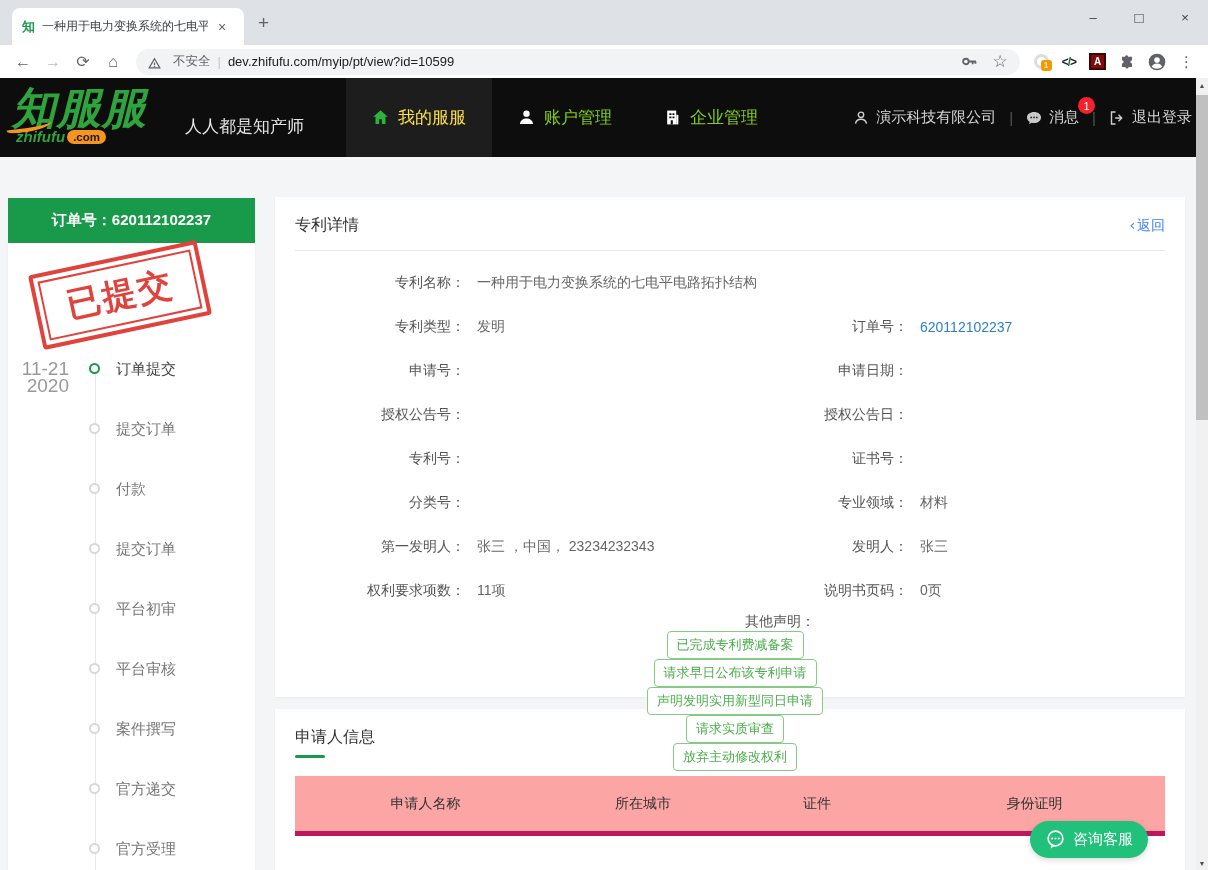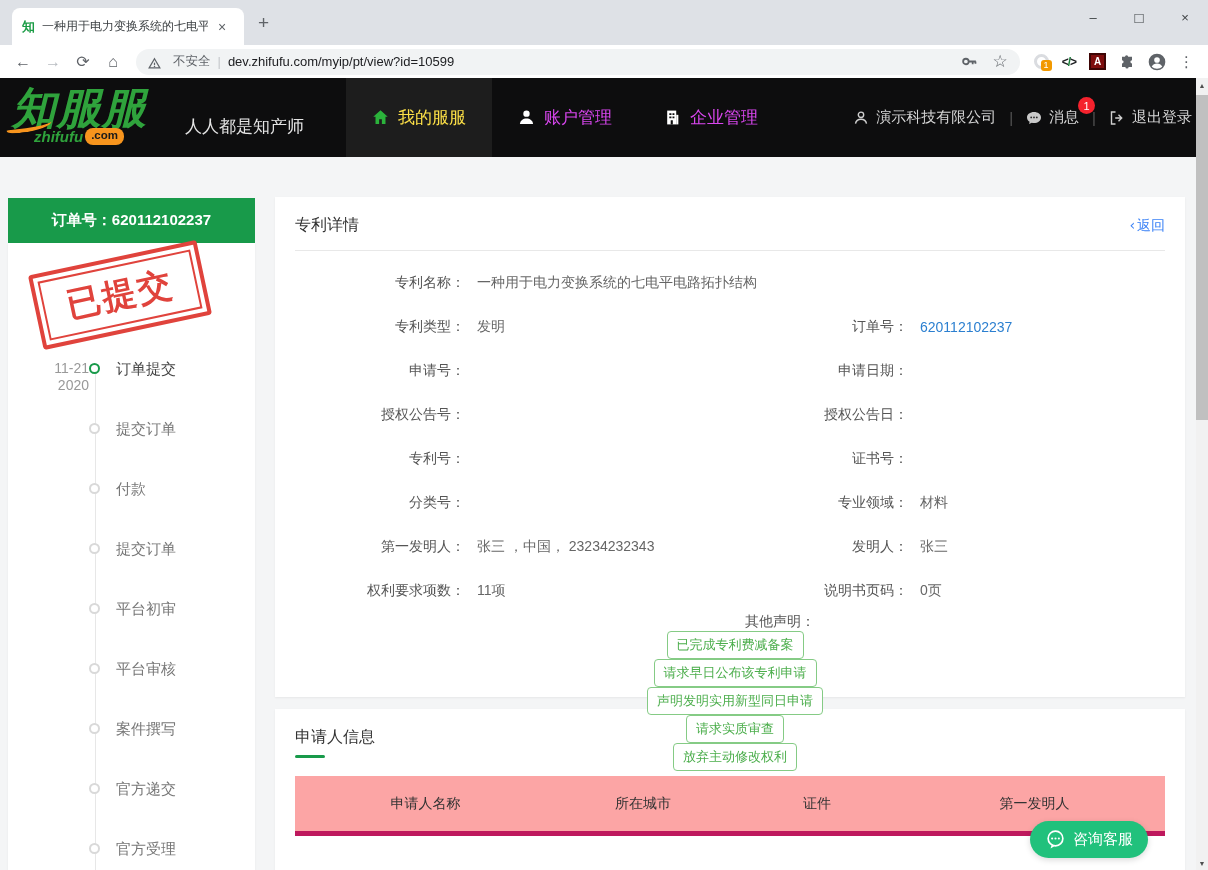--- a/index.html
+++ b/index.html
@@ -38,27 +38,27 @@
             font-size:10px; font-weight:bold; display:flex; align-items:center; justify-content:center; }
   .dots { color:#5f6368; font-size:15px; letter-spacing:0; cursor:pointer; }
 
   
   .sitenav { height:79px; background:#0d0d0e; display:flex; align-items:center; position:relative; color:#ccc; }
   .logo { padding-left:12px; width:175px; position:relative; }
   .logo-cn { color:#2fa33c; font-size:44px; font-weight:900; letter-spacing:1px; line-height:36px;
              font-style:italic; white-space:nowrap; }
   .logo-swoosh { position:absolute; left:6px; top:30px; width:46px; height:12px;
                  border-bottom:4px solid #f7941d; border-radius:0 0 100% 40%; transform:rotate(-6deg); }
-  .logo-en { display:flex; gap:2px; margin-top:2px; padding-left:4px;margin-left:18px; }
+  .logo-en { display:flex; align-items:center; gap:2px; margin-top:2px; padding-left:4px; }
   .logo-en .zf { color:#2fa33c; font-weight:bold; font-style:italic; font-size:15px; }
   .logo-en .com { background:#f7941d; color:#1a1a1a; font-weight:bold; font-size:11.5px;
                   border-radius:8px; padding:1px 6px; }
   .tagline { color:#e4e4e4; font-size:17px; margin:18px 0 0 10px; white-space:nowrap; }
   .menu { display:flex; height:79px; margin-left:42px; }
-  .menu-item { display:flex; align-items:center; gap:9px; padding:0 26px; font-size:17px; color:#d946ef;
+  .menu-item { display:flex; align-items:center; gap:9px; padding:0 26px; font-size:17px; color:#84cc16;
                cursor:pointer; height:79px; }
   .menu-item.active { background:#1d1d1d; color:#fde047; }
   .menu-item svg { width:17px; height:17px; }
   .nav-right { position:absolute; right:16px; top:0; height:79px; display:flex; align-items:center;
                gap:13px; font-size:15px; color:#d6d6d6; }
   .nav-right .vsep { color:#555; font-size:15px; }
   .nav-chip { display:flex; align-items:center; gap:7px; cursor:pointer; position:relative; }
   .msg-badge { position:absolute; top:-11px; right:-16px; background:#f5222d; color:#fff; font-size:11px;
                min-width:17px; height:17px; border-radius:9px; display:flex; align-items:center; justify-content:center; }
 
@@ -74,21 +74,21 @@
   .stamp-inner { width:100%; height:100%; border:2px solid #e0433c; display:flex; align-items:center;
                  justify-content:center; color:#e0433c; font-size:34px; font-weight:bold; letter-spacing:2px; }
   .timeline { position:absolute; left:0; top:108px; width:100%; }
   .tl-line { position:absolute; left:87px; top:18px; width:1px; height:555px; background:#e7e7e7; }
   .step { height:60px; position:relative; }
   .step .dot { position:absolute; left:81px; top:12px; width:11px; height:11px; border-radius:50%;
                background:#fff; border:2px solid #d9d9d9; }
   .step.done .dot { border-color:#189a4a; }
   .step .lbl { position:absolute; left:108px; top:9px; font-size:15px; color:#777; }
   .step.done .lbl { color:#444; }
-  .step .date { position:absolute; left:23px; top:9px; width:58px; text-align:right; font-size:14px;
+  .step .date { position:absolute; left:3px; top:9px; width:58px; text-align:right; font-size:19px;
                 color:#999; line-height:17px; }
 
   .main { position:absolute; left:275px; top:40px; width:910px; }
   .panel { background:#fff; box-shadow:0 1px 2px rgba(0,0,0,.06); }
   .panel1 { padding:18px 20px 40px; }
   .panel-head { display:flex; align-items:center; justify-content:space-between; padding-bottom:14px;
                 border-bottom:1px solid #e8e8e8; }
   .panel-title { font-size:16px; color:#333; }
   .back-link { color:#3b82f6; font-size:14px; cursor:pointer; }
   .back-link .chev { font-family:"DejaVu Sans",sans-serif; margin-right:2px; }
@@ -395,21 +395,21 @@
       </div>
     </div>
 
     <div class="panel panel2">
       <div class="p2-title">申请人信息</div>
       <div class="p2-underline"></div>
       <div class="table-head">
         <div class="th">申请人名称</div>
         <div class="th">所在城市</div>
         <div class="th">证件</div>
-        <div class="th">第一发明人</div>
+        <div class="th">身份证明</div>
       </div>
     </div>
   </div>
 
   <button class="chat-btn">
     <svg width="21" height="21" viewBox="0 0 20 20">
       <circle cx="10" cy="9" r="7" fill="none" stroke="#fff" stroke-width="1.6"></circle>
       <path d="M6.5 14.5l-1.2 4 4-2.2z" fill="#fff"></path>
       <circle cx="6.8" cy="9" r="1" fill="#fff"></circle>
         <circle cx="10" cy="9" r="1" fill="#fff"></circle>

